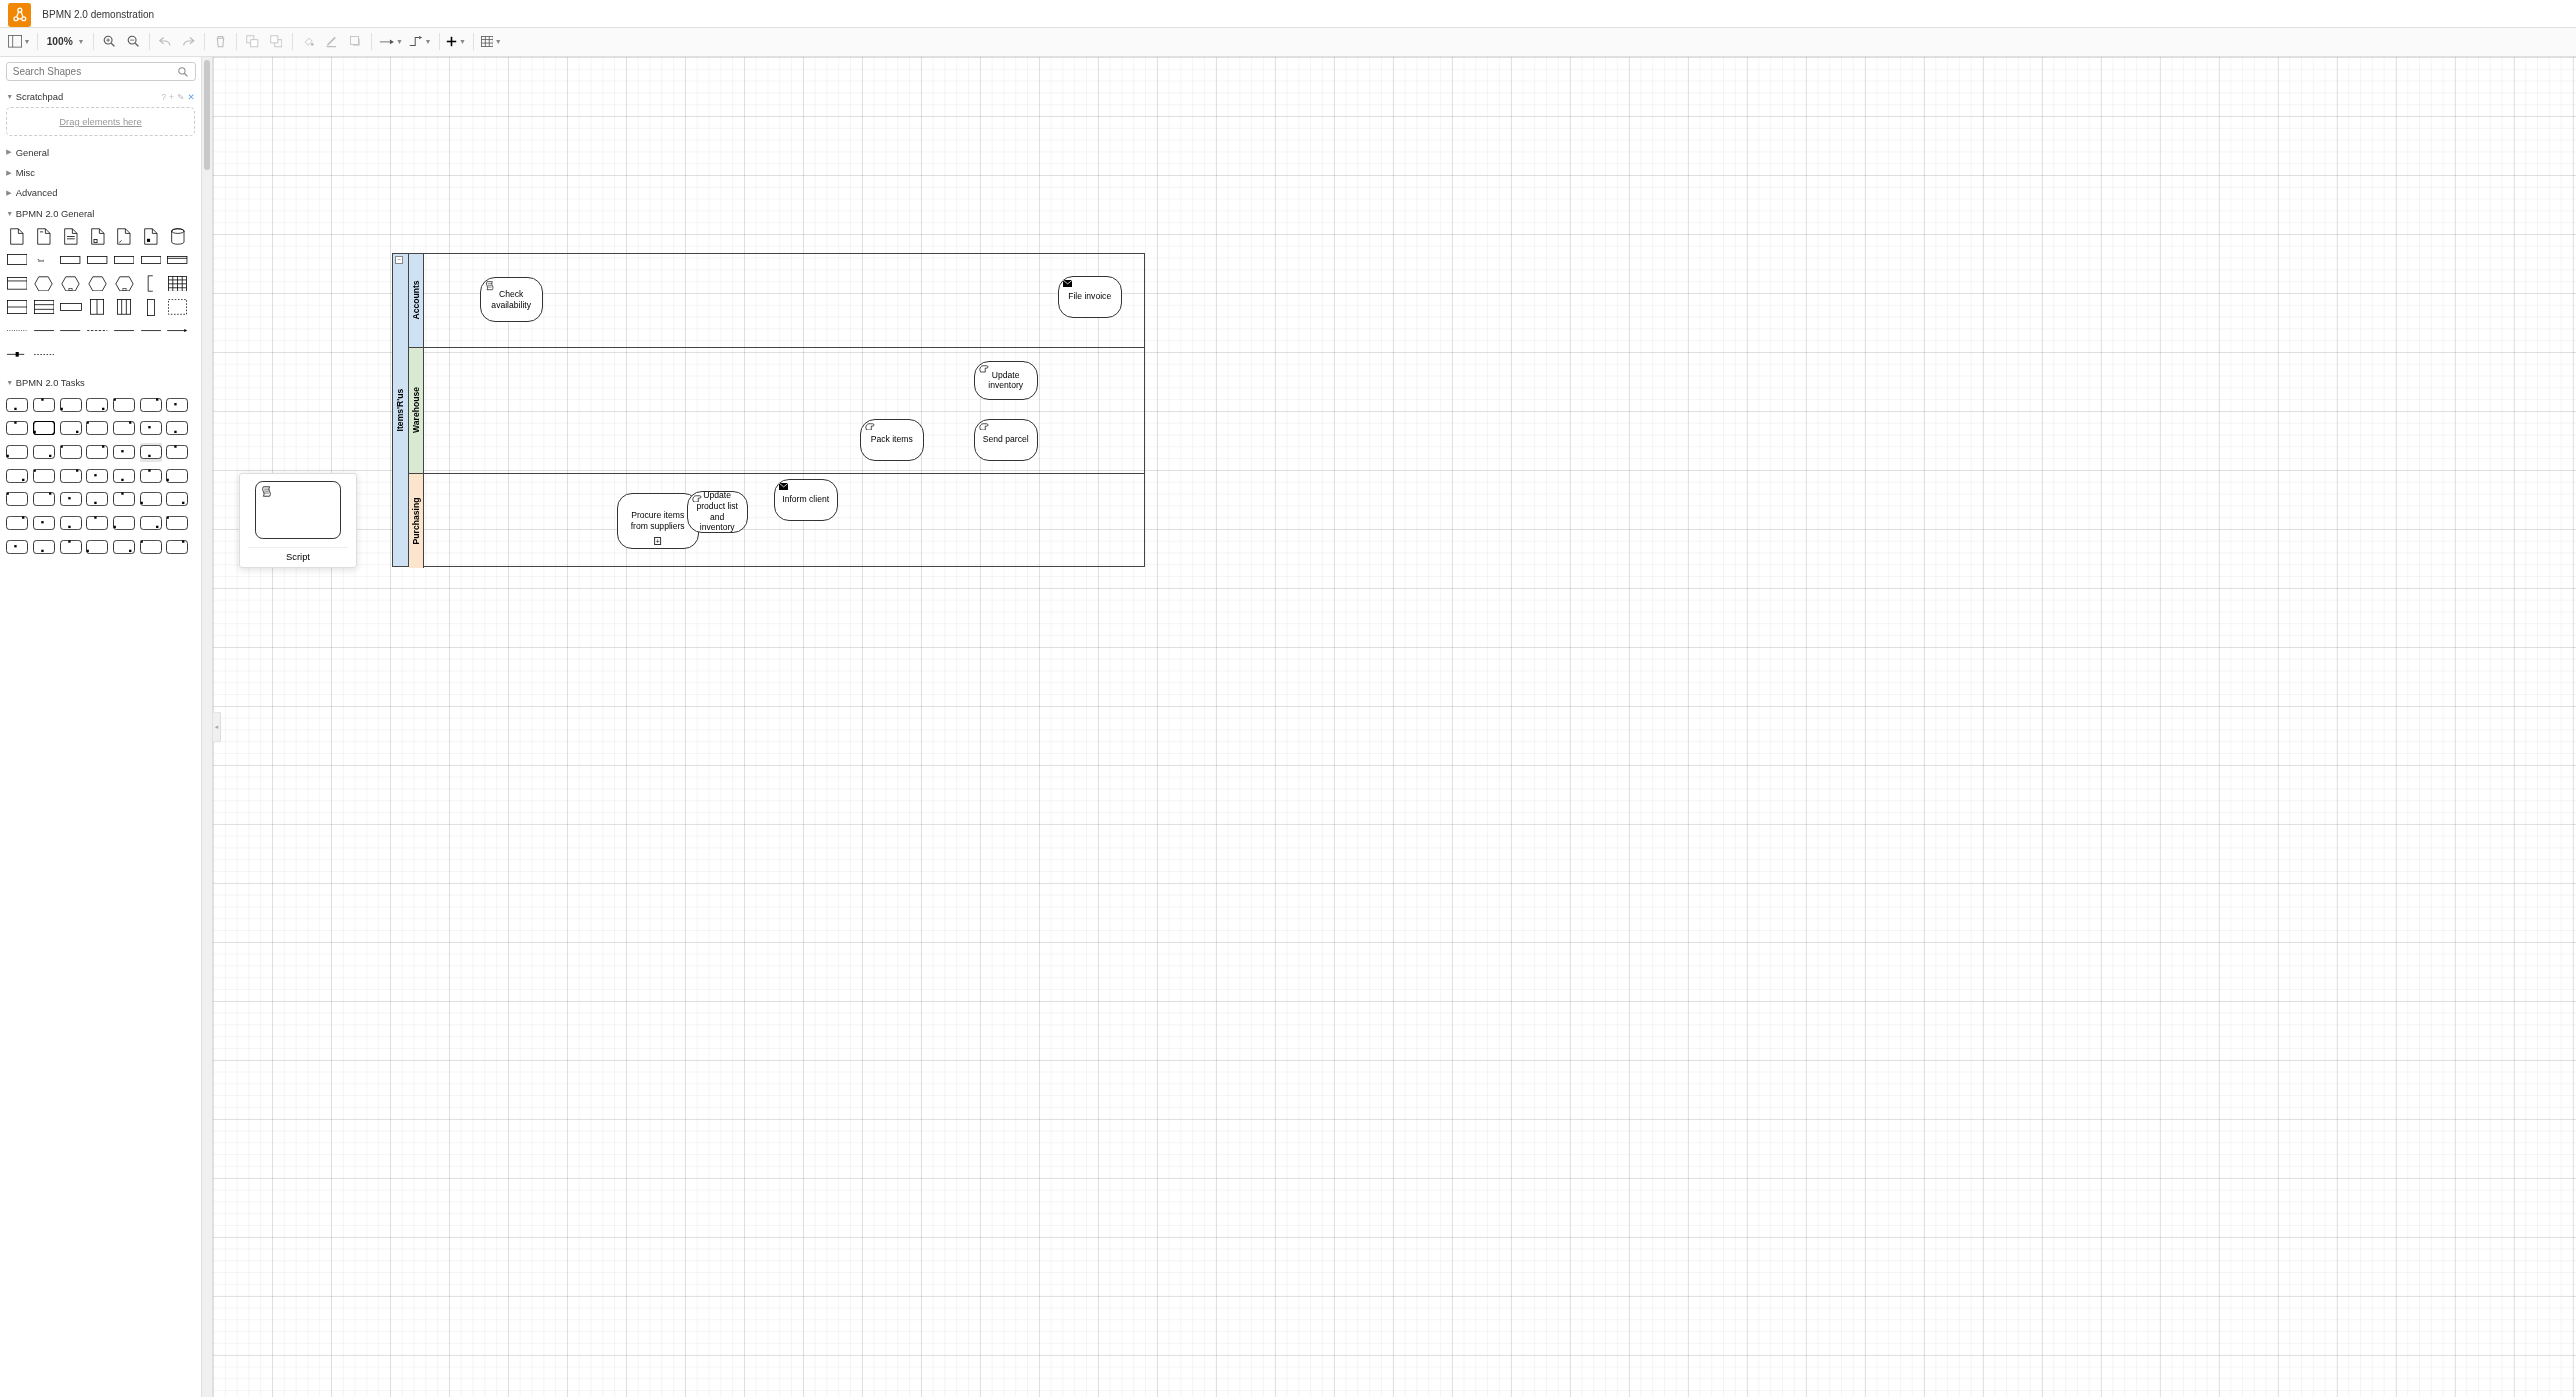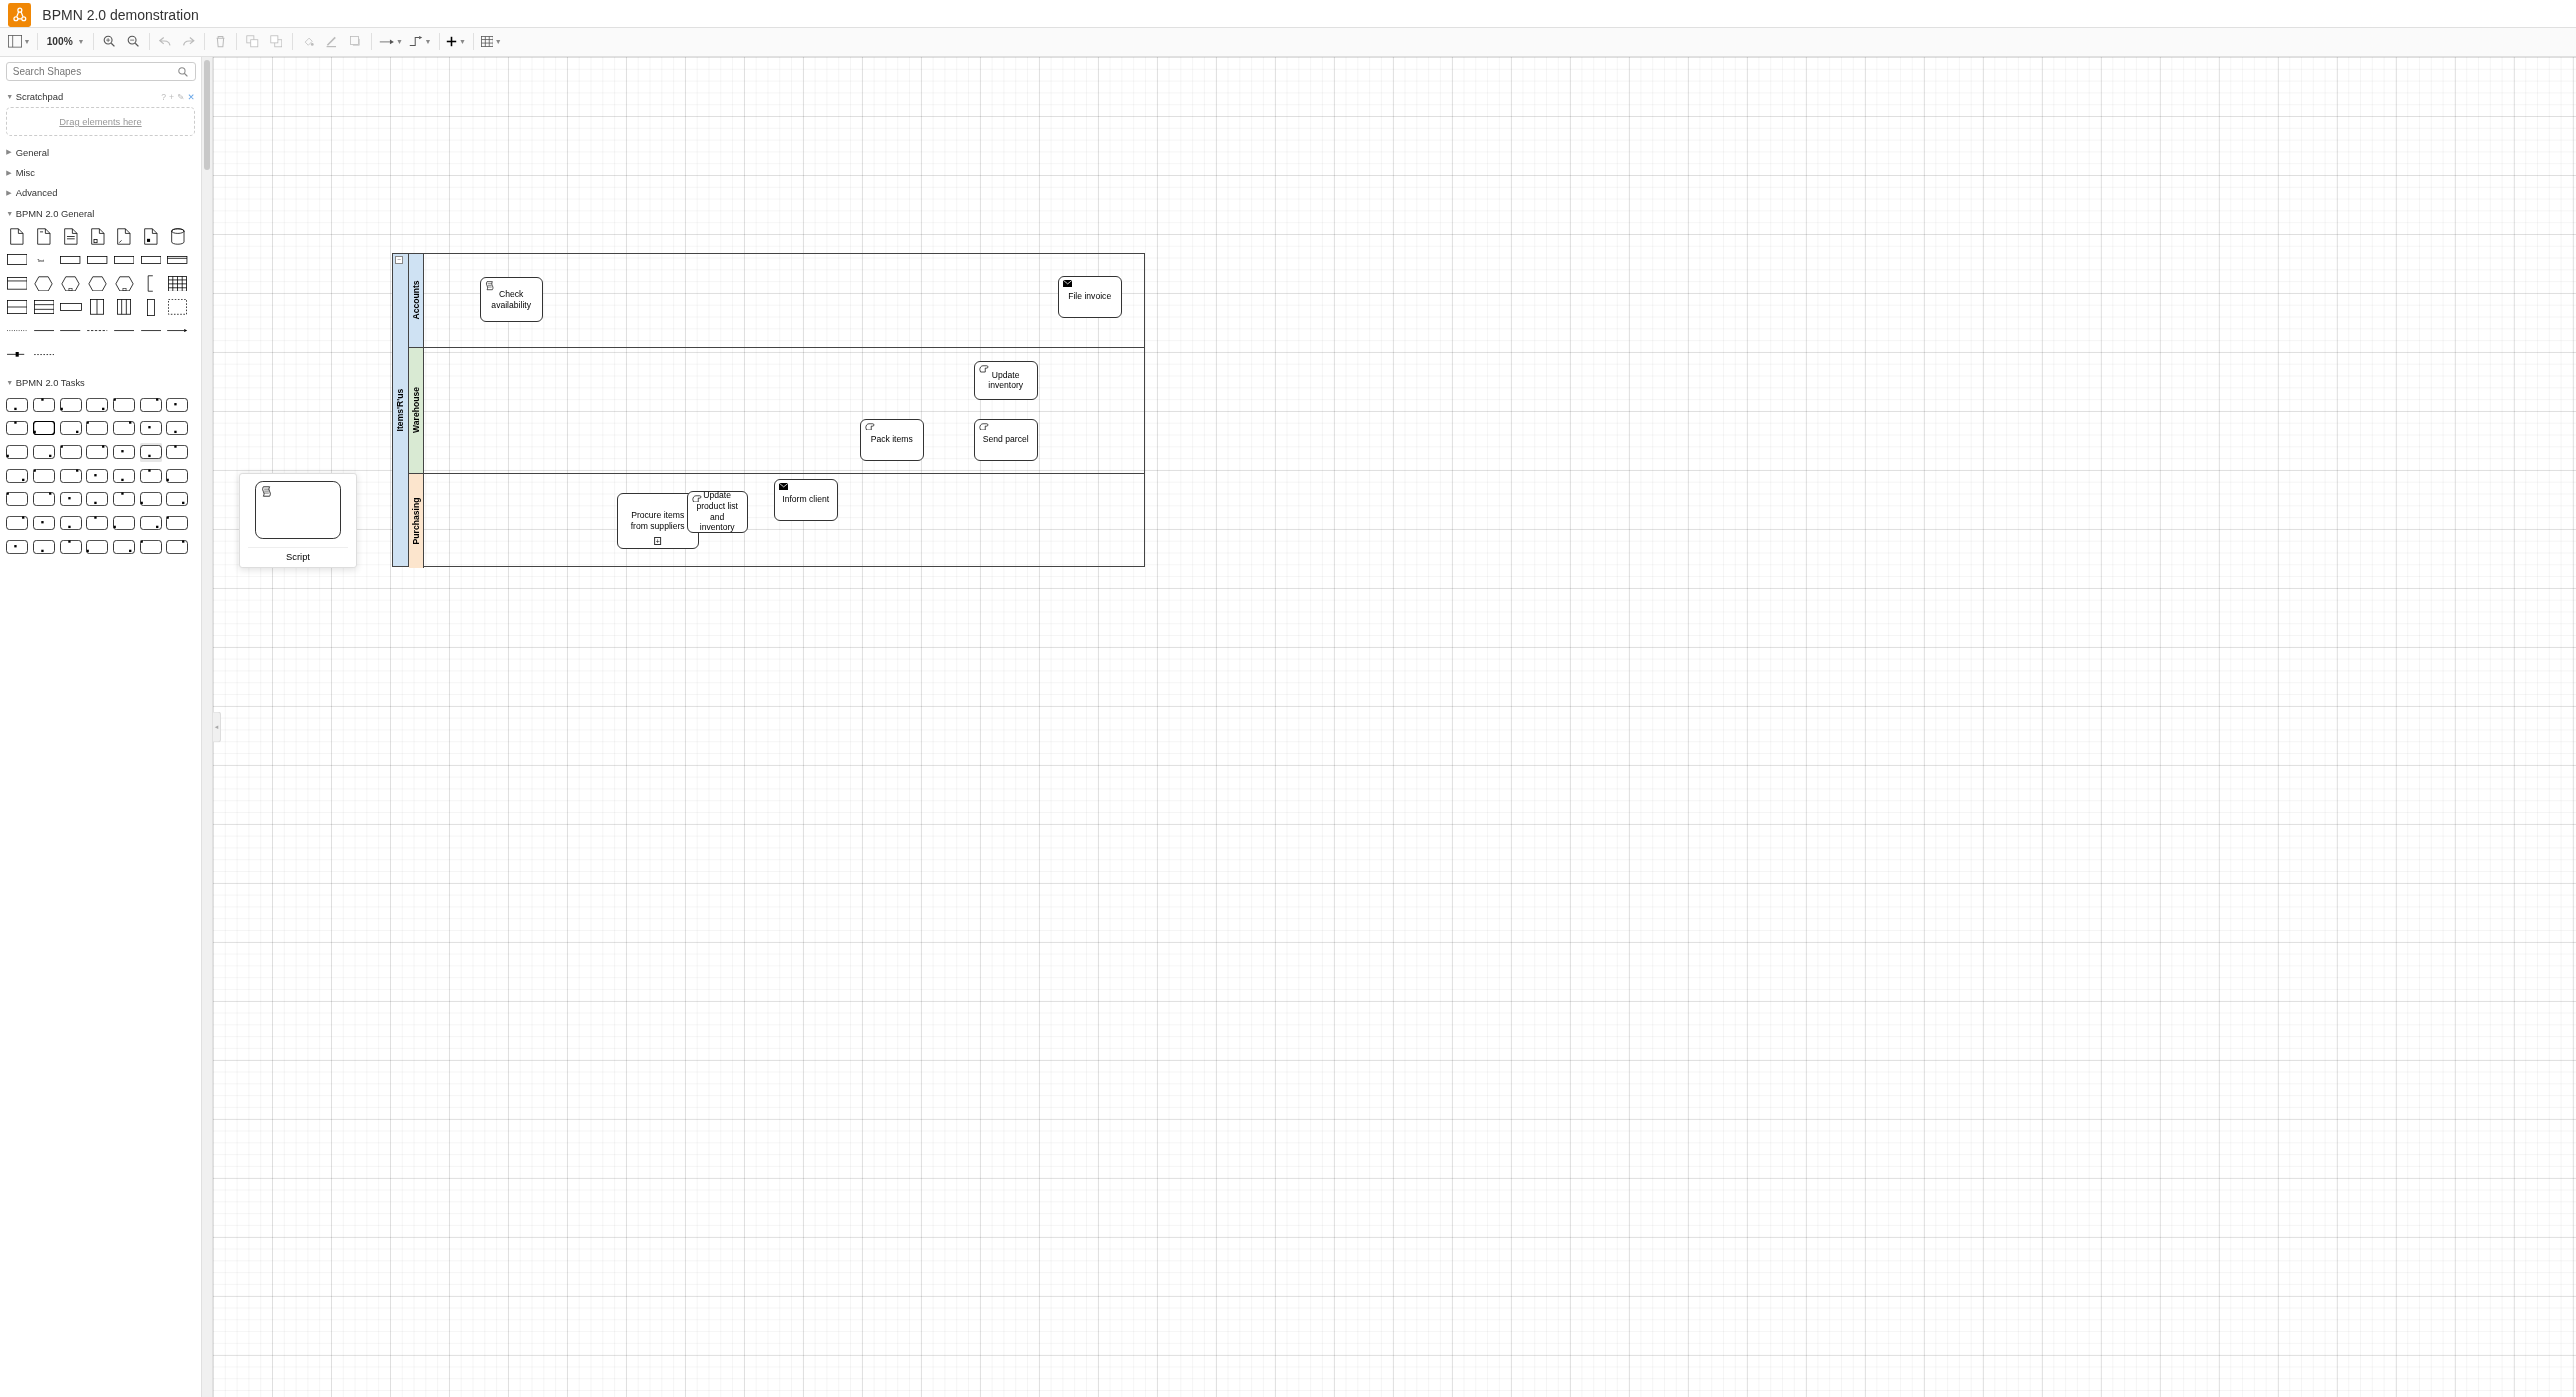--- a/index.html
+++ b/index.html
@@ -3,21 +3,21 @@
 <meta charset="utf-8">
 <style>
 * { box-sizing: border-box; margin: 0; padding: 0; font-family: -apple-system, BlinkMacSystemFont, "Segoe UI", Helvetica, Arial, sans-serif; }
 html, body { width: 100%; height: 100%; overflow: hidden; background: #fff; }
 
 .app { display: flex; flex-direction: column; height: 100%; }
 
 
 .titlebar { display: flex; align-items: center; padding: 3.1px 7.8px 0 7.8px; gap: 11px; }
 .logo { width: 23.5px; height: 23.5px; background: #f08705; border-radius: 2.4px; display: flex; align-items: center; justify-content: center; }
-.title { font-size: 14px; color: #333; }
+.title { font-size: 10px; color: #333; }
 
 
 .menubar { display: flex; gap: 0; padding: 2.4px 0 4.7px 42px; font-size: 10.2px; color: #333; }
 .menubar .item { padding: 2.4px 7px; cursor: default; }
 
 
 .toolbar { display: flex; align-items: center; border-top: 0.8px solid #e0e0e0; border-bottom: 0.8px solid #e0e0e0; background: #fafafa; height: 30px; padding: 0 4.7px; gap: 0; font-weight: bold; }
 .tbtn { display: flex; align-items: center; justify-content: center; min-width: 23.5px; height: 23.5px; padding: 0 3.1px; color: #555; cursor: default; }
 .tbtn.muted { color: #bbb; }
 .tsep { width: 0.8px; height: 17px; background: #e0e0e0; margin: 0 3.9px; }
@@ -69,21 +69,21 @@
 .lane { position: absolute; left: 15.7px; right: 0; border-bottom: 0.8px solid #444; }
 .lane:last-child { border-bottom: none; }
 .lane-title { position: absolute; left: 0; top: 0; bottom: 0; width: 15.7px; border-right: 0.8px solid #444; display: flex; align-items: center; justify-content: center; }
 .lane-title span { transform: rotate(-90deg); white-space: nowrap; font-size: 8.6px; font-weight:600; }
 .lane1 { top: 0; height: 94px; } .lane1 .lane-title { background: #cfe2f3; }
 .lane2 { top: 94px; height: 126px; } .lane2 .lane-title { background: #d9ead3; }
 .lane3 { top: 220px; height: 94px; } .lane3 .lane-title { background: #fce5cd; }
 
 .mini-btn { position:absolute; width:7.8px; height:7.8px; border:0.8px solid #888; background:#fff; font-size:6.3px; line-height:6.3px; text-align:center; color:#555; }
 
-.task { position: absolute; border: 0.8px solid #333; border-radius: 6px; background: #fff; display: flex; align-items: center; justify-content: center; text-align: center; font-size: 8.6px; padding: 3.1px 6.3px; line-height: 1.25; }
+.task { position: absolute; border: 0.8px solid #333; border-radius: 15px; background: #fff; display: flex; align-items: center; justify-content: center; text-align: center; font-size: 8.6px; padding: 3.1px 6.3px; line-height: 1.25; }
 .task .icon { position: absolute; left: 3.9px; top: 3.1px; width: 9.4px; height: 7.8px; }
 .sub-marker { position:absolute; bottom:2.4px; left:50%; transform:translateX(-50%); width:7.8px; height:7.8px; border:0.8px solid #333; font-size:7px; line-height:7px; text-align:center; }
 
 
 .preview { position: absolute; left: 26px; top: 416px; width: 118px; background: #fff; border: 0.8px solid #ddd; border-radius: 3.1px; box-shadow: 0 1.6px 7.8px rgba(0,0,0,0.12); padding: 7.8px 7.8px 4.7px 7.8px; text-align: center; }
 .preview .thumb { width: 86px; height: 58px; border: 0.8px solid #333; border-radius: 7.8px; margin: 0 auto 7.8px auto; position: relative; background:#fff; }
 .preview .thumb .ticon { position:absolute; left:4.7px; top:3.9px; }
 .preview .label { font-size: 9.4px; padding-top: 3.1px; border-top: 0.8px solid #eee; }
 
 svg { display: block; }

